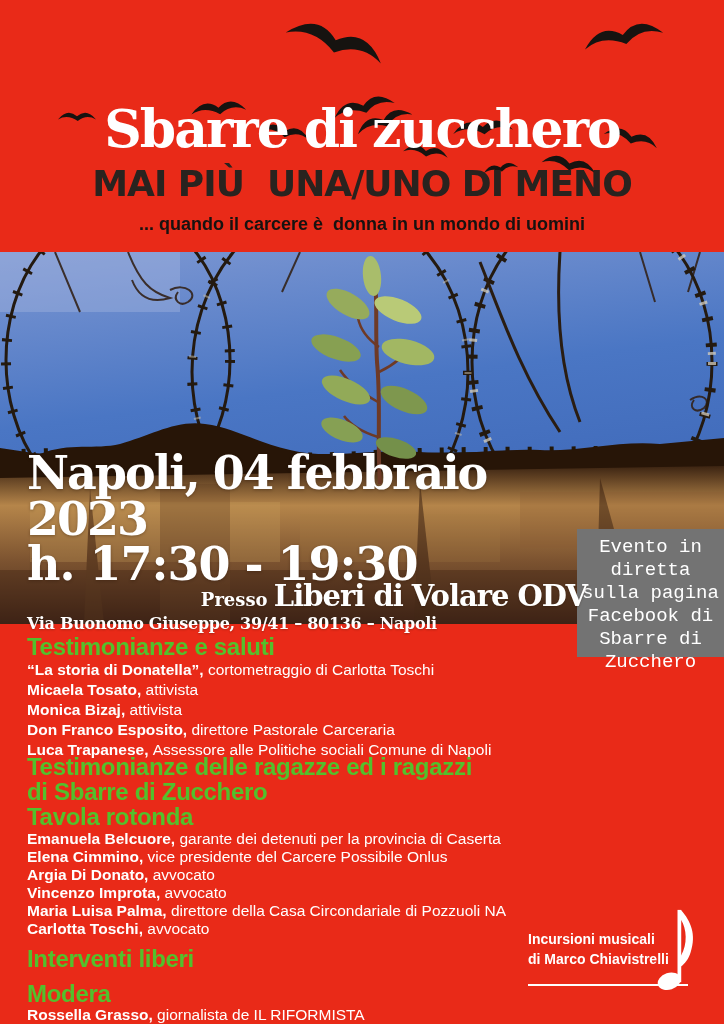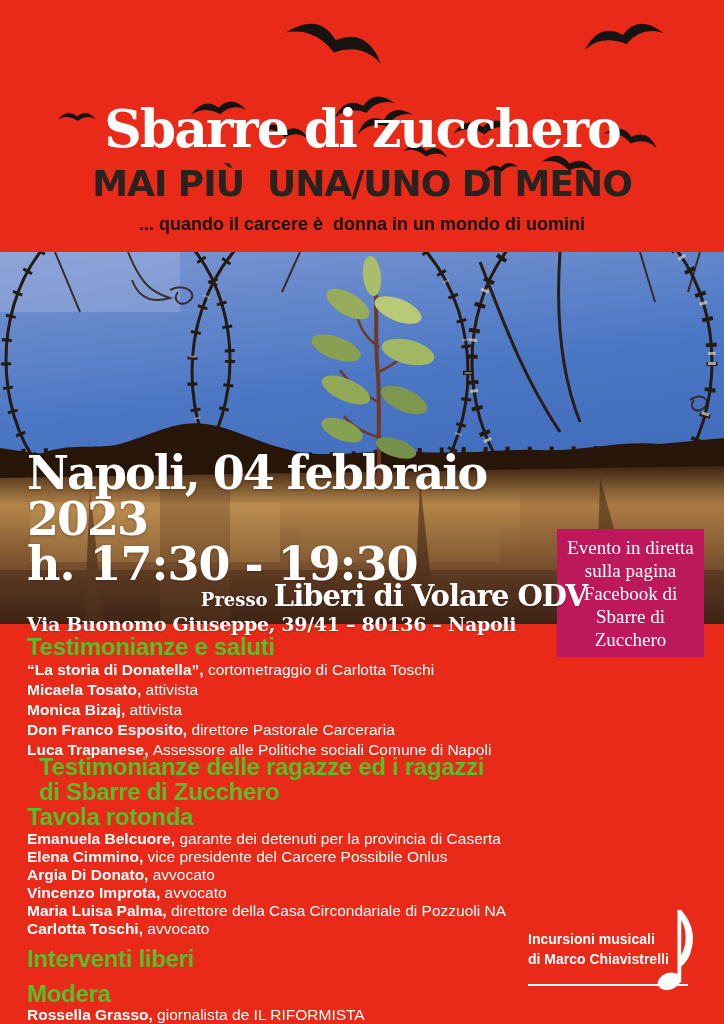--- a/index.html
+++ b/index.html
@@ -23,40 +23,40 @@
   }
   .tagline{
     position:absolute;left:0;top:214px;width:724px;text-align:center;
     font-family:Liberation Sans, sans-serif;font-weight:bold;font-size:18px;line-height:1.15;
     color:#171210;white-space:pre;
   }
   
   .photo{position:absolute;left:0;top:252px;width:724px;height:372px;}
   
   .live-box{
-    position:absolute;left:557px;top:529px;width:147px;height:128px;
-    background:#be185d;color:#ffffff;text-align:center;
-    font-family:Liberation Serif, serif;font-size:19px;line-height:23px;
+    position:absolute;left:577px;top:529px;width:147px;height:128px;
+    background:#737373;color:#ffffff;text-align:center;
+    font-family:Liberation Mono, monospace;font-size:19px;line-height:23px;
     padding-top:7px;box-sizing:border-box;
   }
   
   .content{position:absolute;left:27px;top:450px;width:560px;color:#ffffff;}
   .slab{font-family:"DejaVu Serif",serif;font-weight:bold;color:#ffffff;}
   .date-line{font-size:46px;line-height:46px;letter-spacing:-2px;text-shadow:0 1px 3px rgba(40,20,10,.35);}
   .time-line{font-size:46px;line-height:45px;letter-spacing:-1px;text-shadow:0 1px 3px rgba(40,20,10,.35);}
   .presso-line{margin-top:-4px;line-height:26px;text-shadow:0 1px 2px rgba(40,20,10,.3);text-align:right;}
   .presso-line .small{font-size:18px;}
   .presso-line .venue{font-size:29px;letter-spacing:-1px;}
-  .address-line{font-size:19px;line-height:20px;letter-spacing:-.3px;text-shadow:0 1px 2px rgba(40,20,10,.3);}
+  .address-line{font-size:16px;line-height:20px;letter-spacing:-.3px;text-shadow:0 1px 2px rgba(40,20,10,.3);}
   .section h2{
     margin:0;font-size:24px;line-height:26px;font-weight:bold;
     color:#53c02c;white-space:pre-line;letter-spacing:-.3px;
   }
   .sec-0 h2{line-height:26px;}
-  .sec-1{margin-top:-6px;} .sec-1 h2{line-height:25px;margin-left:12px;}
+  .sec-1{margin-top:-6px;} .sec-1 h2{line-height:25px;}
   .sec-2{}
   .sec-3{margin-top:8px;}
   .sec-4{margin-top:11px;} .sec-4 h2{line-height:22px;}
   .person{margin:0;font-size:15.5px;line-height:20px;color:#fff;}
   .sec-2 .person{line-height:18px;}
   .person b{font-weight:bold;text-align:center;}
   
   .music{position:absolute;left:528px;top:905px;width:180px;color:#fff;}
   .music-lines{position:absolute;left:0;top:24px;font-weight:bold;font-size:14px;line-height:20px;white-space:nowrap;}
   .music-note{position:absolute;left:128px;top:0;width:44px;height:88px;}

